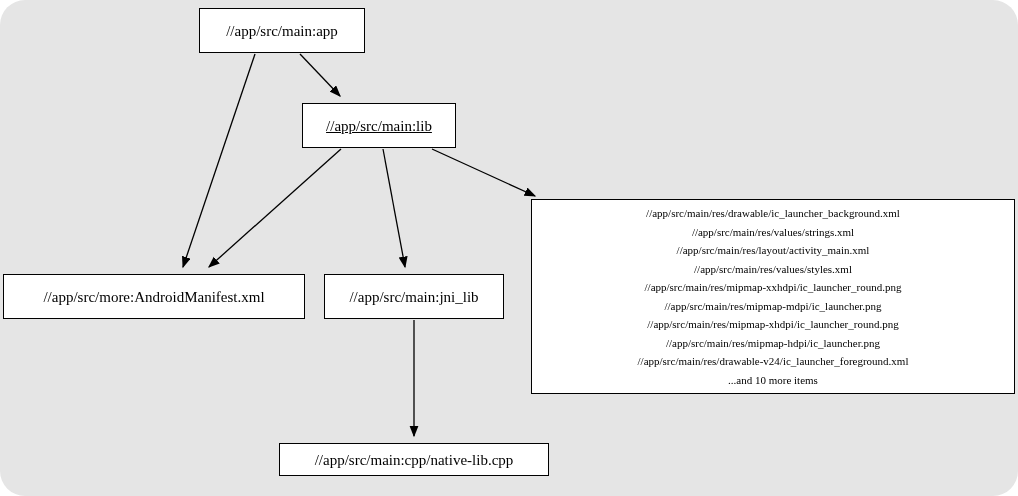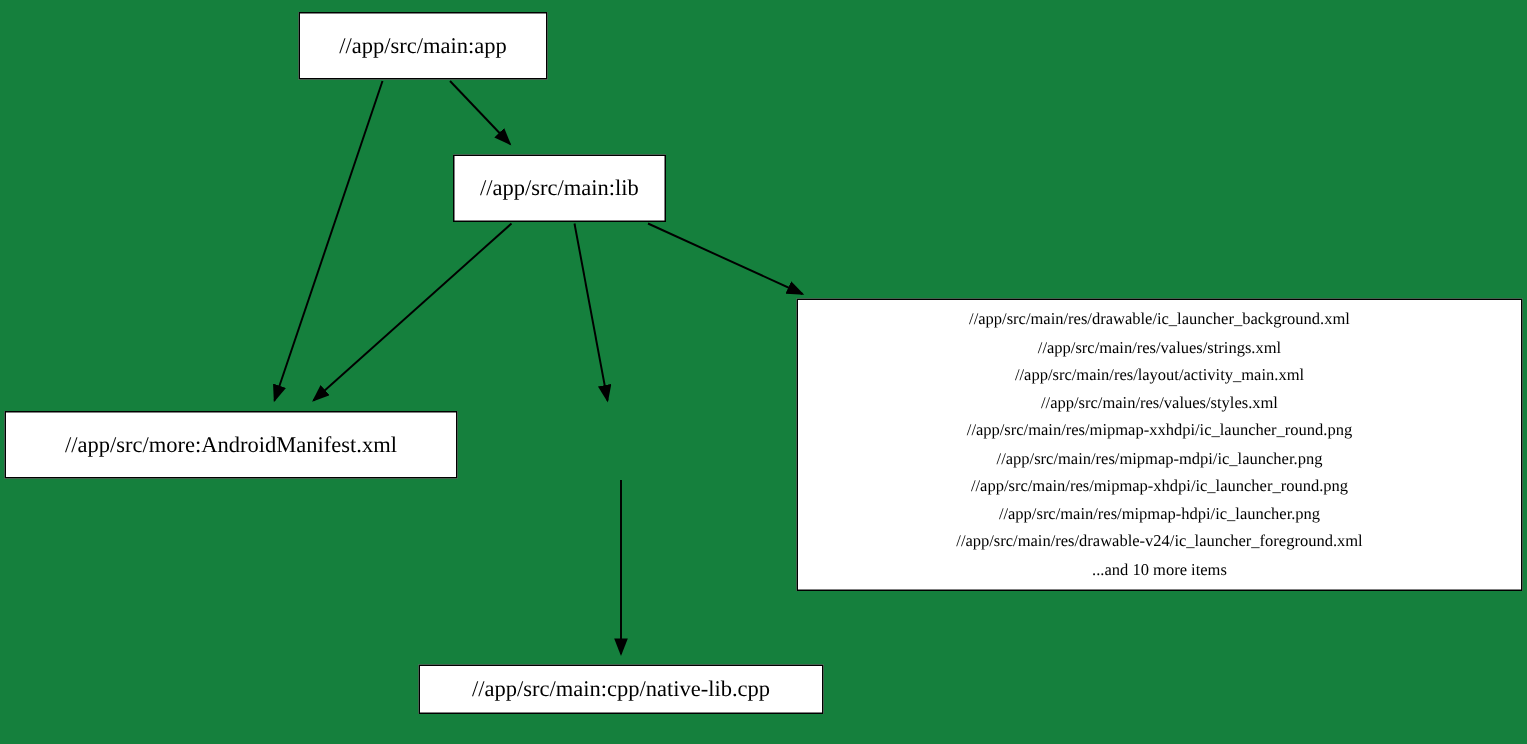--- a/index.html
+++ b/index.html
@@ -4,23 +4,24 @@
 <style>
   html, body {
     margin: 0;
     padding: 0;
     background: #ffffff;
   }
   #canvas {
     position: relative;
     width: 1018px;
     height: 496px;
-    background: #15803d;
+    background: #e5e5e5;
     font-family: "Liberation Serif", serif;
     overflow: hidden;
+    border-radius: 25px;
   }
   .node {
     position: absolute;
     box-sizing: border-box;
     border: 1px solid #000000;
     background: #ffffff;
     color: #000000;
     display: flex;
     align-items: center;
     justify-content: center;
@@ -76,28 +77,31 @@
 
     <g>
       <path d="M 414 320 L 414 436" stroke="#000000" stroke-width="1.3" fill="none" marker-end="url(#arrow)"></path>
     </g>
   </svg>
 
   <div class="node" style="left:199px; top:8px; width:166px; height:45px;">
     <span>//app/src/main:app</span>
   </div>
 
-  <div class="node" style="left:302px; top:103px; width:142px; height:45px;">
+  <div class="node" style="left:302px; top:103px; width:154px; height:45px;text-decoration:underline;">
     <span>//app/src/main:lib</span>
   </div>
 
   <div class="node" style="left:3px; top:274px; width:302px; height:45px;">
     <span>//app/src/more:AndroidManifest.xml</span>
   </div>
 
+  <div class="node" style="left:324px; top:274px; width:180px; height:45px;">
+    <span>//app/src/main:jni_lib</span>
+  </div>
 
   <div class="node multiline" style="left:531px; top:199px; width:484px; height:195px;">
     <span>//app/src/main/res/drawable/ic_launcher_background.xml
 //app/src/main/res/values/strings.xml
 //app/src/main/res/layout/activity_main.xml
 //app/src/main/res/values/styles.xml
 //app/src/main/res/mipmap-xxhdpi/ic_launcher_round.png
 //app/src/main/res/mipmap-mdpi/ic_launcher.png
 //app/src/main/res/mipmap-xhdpi/ic_launcher_round.png
 //app/src/main/res/mipmap-hdpi/ic_launcher.png

